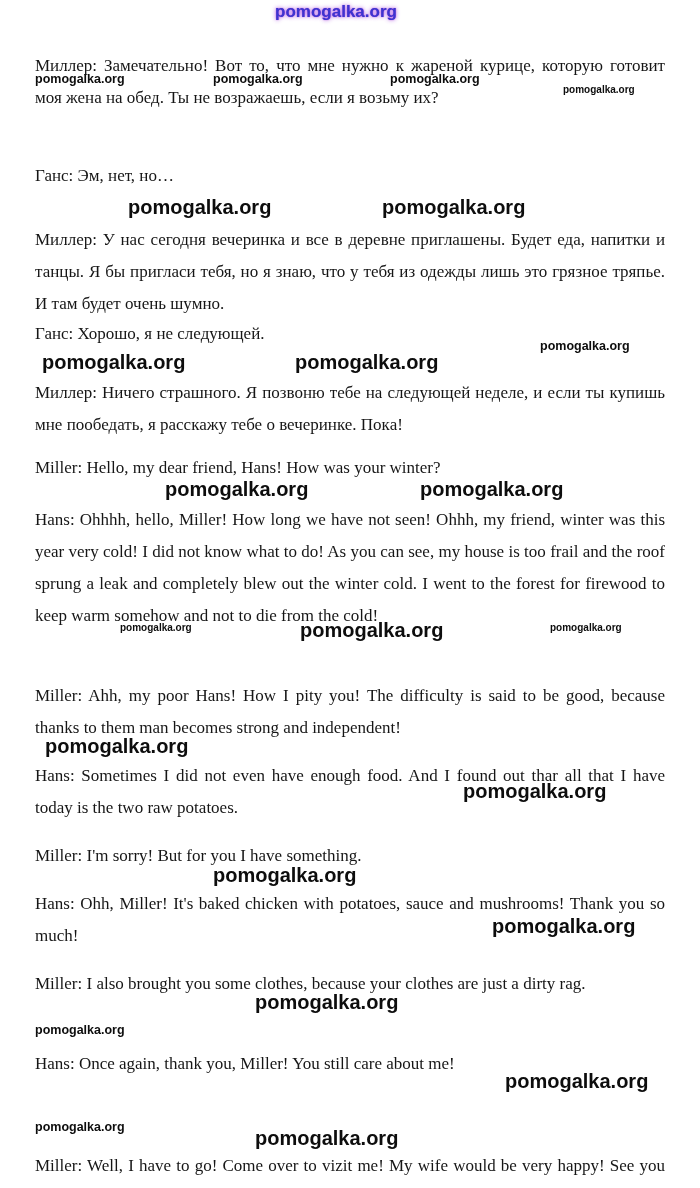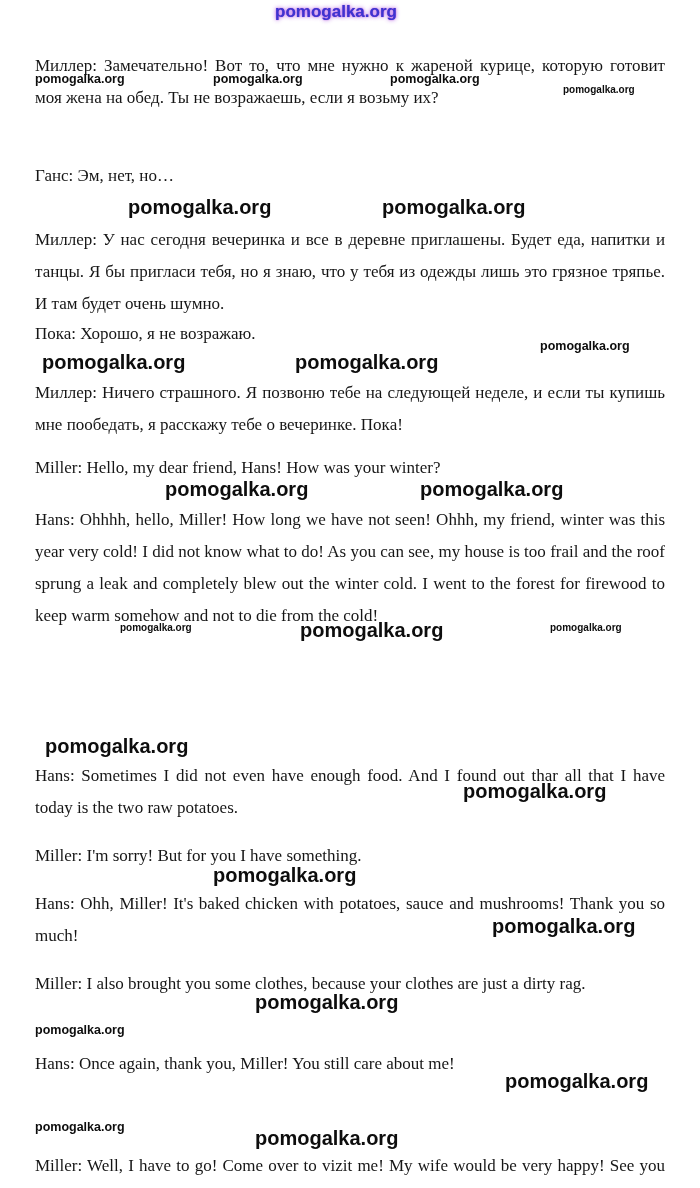--- a/index.html
+++ b/index.html
@@ -50,24 +50,25 @@
 </head>
 <body>
 
 <div class="page">
 
   <div class="wm-top">pomogalka.org</div>
 
   <div class="para" style="top:50px">Миллер: Замечательно! Вот то, что мне нужно к жареной курице, которую готовит моя жена на обед. Ты не возражаешь, если я возьму их?</div>
   <div class="para" style="top:224px">Миллер: У нас сегодня вечеринка и все в деревне приглашены. Будет еда, напитки и танцы. Я бы пригласи тебя, но я знаю, что у тебя из одежды лишь это грязное тряпье. И там будет очень шумно.</div>
   <div class="para" style="top:160px">Ганс: Эм, нет, но…</div>
-  <div class="para" style="top:318px">Пока: Хорошо, я не возражаю.</div>
+  <div class="para" style="top:318px">Ганс: Хорошо, я не следующей.</div>
   <div class="para" style="top:377px">Миллер: Ничего страшного. Я позвоню тебе на следующей неделе, и если ты купишь мне пообедать, я расскажу тебе о вечеринке. Пока!</div>
   <div class="para" style="top:452px">Miller: Hello, my dear friend, Hans! How was your winter?</div>
   <div class="para" style="top:504px">Hans: Ohhhh, hello, Miller! How long we have not seen! Ohhh, my friend, winter was this year very cold! I did not know what to do! As you can see, my house is too frail and the roof sprung a leak and completely blew out the winter cold. I went to the forest for firewood to keep warm somehow and not to die from the cold!</div>
+  <div class="para" style="top:680px">Miller: Ahh, my poor Hans! How I pity you! The difficulty is said to be good, because thanks to them man becomes strong and independent!</div>
   <div class="para" style="top:760px">Hans: Sometimes I did not even have enough food. And I found out thar all that I have today is the two raw potatoes.</div>
   <div class="para" style="top:840px">Miller: I'm sorry! But for you I have something.</div>
   <div class="para" style="top:968px">Miller: I also brought you some clothes, because your clothes are just a dirty rag.</div>
   <div class="para" style="top:888px">Hans: Ohh, Miller! It's baked chicken with potatoes, sauce and mushrooms! Thank you so much!</div>
   <div class="para" style="top:1048px">Hans: Once again, thank you, Miller! You still care about me!</div>
   <div class="para" style="top:1150px">Miller: Well, I have to go! Come over to vizit me! My wife would be very happy! See you soon!</div>
 
   <span class="wm wm-sm" style="left:35px;top:72px">pomogalka.org</span>
   <span class="wm wm-sm" style="left:213px;top:72px">pomogalka.org</span>
   <span class="wm wm-sm" style="left:390px;top:72px">pomogalka.org</span>

